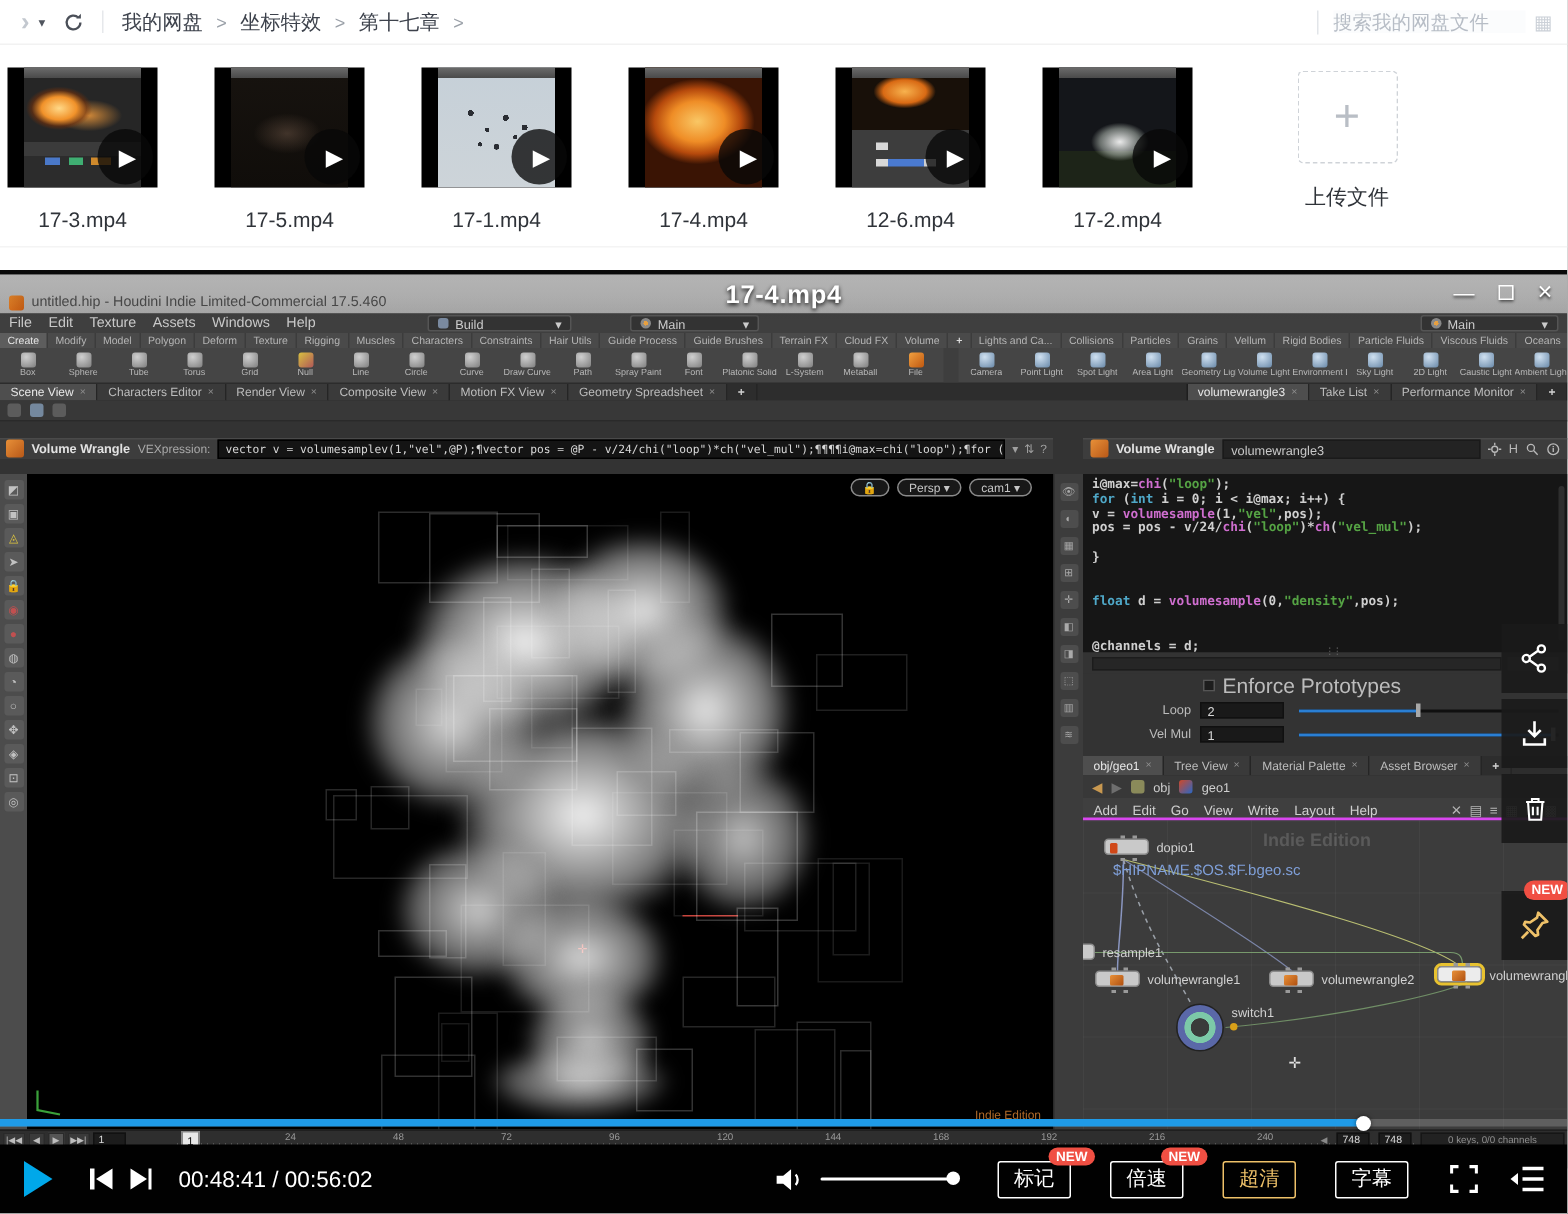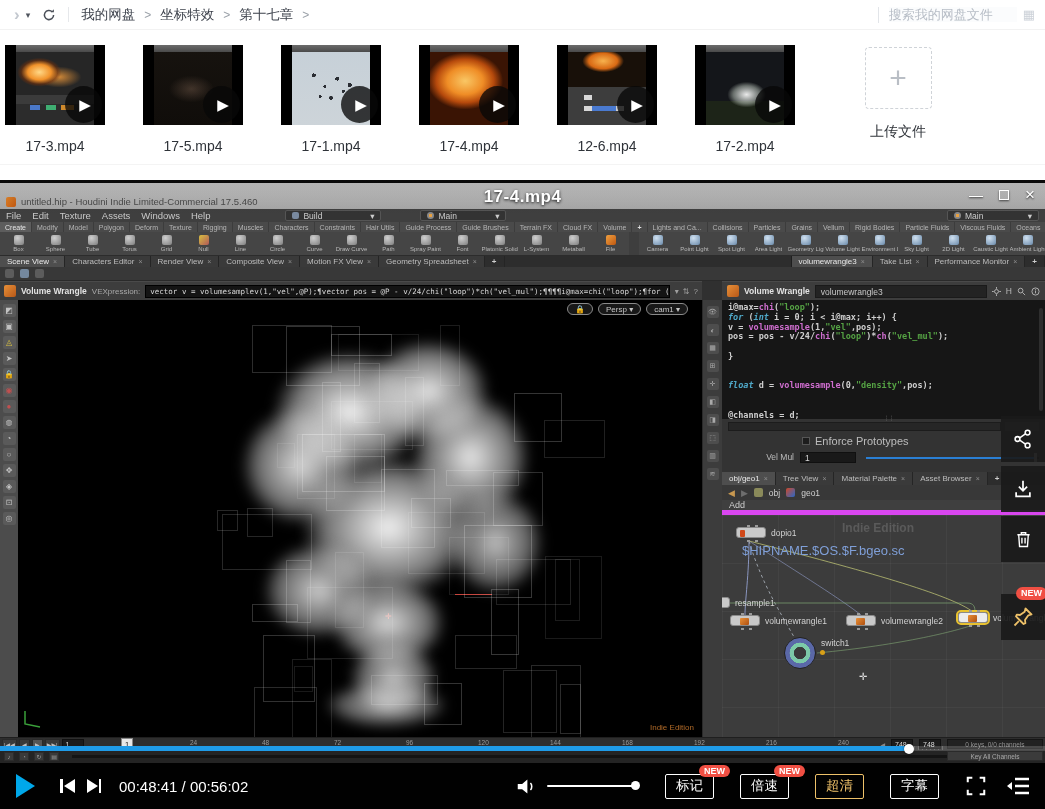--- a/index.html
+++ b/index.html
@@ -74,21 +74,21 @@
   .h-panetab{display:flex;align-items:center;gap:4px;padding:0 7px;background:#3a3a3a;border-right:1px solid #252525;white-space:nowrap;}
   .h-panetab.active{background:#4e4e4e;color:#e8e8e8;}
   .h-panetab .x{color:#8e8e8e;font-size:7px;}
   .h-panetab.plus{background:transparent;color:#cfcfcf;font-weight:bold;}
   .pt-spacer{flex:1;}
   .pt-right-start{width:1px;background:#1e1e1e;}
   .h-navrow{height:14px;background:#383838;display:flex;align-items:center;padding:0 5px;gap:6px;border-bottom:1px solid #2a2a2a;}
   .nv-ico{width:9px;height:9px;border-radius:2px;background:#5c5c5c;}
   .nv-ico.c1{background:#74889e;}
   
-  .paramband{height:19px;display:flex;}
+  .paramband{height:35px;display:flex;align-items:center;}
   .vexbar{width:702px;background:#3d3d3d;display:flex;align-items:center;padding:0 4px;gap:5px;border-top:1px solid #4a4a4a;}
   .wicon{width:12px;height:12px;flex:none;border-radius:2px;background:linear-gradient(135deg,#e89038,#b85818);}
   .vex-name{font-size:8.5px;font-weight:bold;color:#e2e2e2;white-space:nowrap;}
   .vex-lbl{font-size:8px;color:#a8a8a8;white-space:nowrap;}
   .vex-input{flex:1;height:13px;background:#141414;border:1px solid #000;color:#d8d8d8;font-family:"DejaVu Sans Mono",monospace;font-size:7.5px;line-height:12px;padding:0 4px;white-space:nowrap;overflow:hidden;}
   .vex-icos{display:flex;gap:4px;color:#9f9f9f;font-size:8px;}
   .midstrip-top{width:20px;background:#303030;}
   .wheader{flex:1;background:#3d3d3d;display:flex;align-items:center;gap:5px;padding:0 5px;border-top:1px solid #4a4a4a;}
   .wname-field{flex:1;height:13px;background:#232323;border:1px solid #1a1a1a;color:#c8c8c8;font-size:8.5px;line-height:12px;padding:0 5px;}
   .wh-icos{display:flex;gap:5px;color:#b9b9b9;font-size:8.5px;align-items:center;}
@@ -107,56 +107,56 @@
   .axis-green{position:absolute;left:4px;bottom:8px;}
   .vp-watermark{position:absolute;right:8px;bottom:5px;color:#b06a28;font-size:8px;}
   .vstrip{width:20px;background:#3c3c3c;border-left:1px solid #2a2a2a;display:flex;flex-direction:column;align-items:center;padding-top:6px;gap:6px;}
   .vs-ico{width:12px;height:12px;border-radius:2px;background:#4d4d4d;color:#a9a9a9;font-size:7px;display:flex;align-items:center;justify-content:center;}
 
   
   .rpanel{width:323px;display:flex;flex-direction:column;background:#333;}
   .codebox{height:119px;background:#161616;font-family:"DejaVu Sans Mono",monospace;font-size:8.5px;font-weight:bold;line-height:9.8px;padding:3px 0 0 6px;position:relative;overflow:hidden;}
   .codebox:after{content:"";position:absolute;right:2px;top:8px;bottom:8px;width:4px;background:#2e2e2e;border-radius:2px;}
   .code-line{white-space:pre;}
-  .tk-p{color:#cfcfcf;} .tk-k{color:#4fa8c8;font-style:italic;} .tk-f{color:#cf6ecf;} .tk-s{color:#55a344;} .tk-n{color:#d0d0d0;}
+  .tk-p{color:#cfcfcf;} .tk-k{color:#4fa8c8;} .tk-f{color:#cf6ecf;} .tk-s{color:#55a344;} .tk-n{color:#d0d0d0;}
   .minibar{height:14px;background:#333;display:flex;align-items:center;padding:0 6px;gap:4px;position:relative;}
   .minibar:before{content:"⋮⋮";position:absolute;top:-5px;left:50%;color:#777;font-size:6px;letter-spacing:-1px;}
   .mini-field{flex:1;height:9px;background:#262626;border:1px solid #1c1c1c;}
   .mini-chip{width:34px;height:9px;background:#4a4a4a;}
   .prow{height:16px;display:flex;align-items:center;padding-right:6px;}
   .plabel{width:78px;text-align:right;font-size:8.5px;color:#bcbcbc;padding-right:6px;white-space:nowrap;flex:none;}
   .pfield{height:11px;background:#191919;border:1px solid #101010;color:#d6d6d6;font-size:8.5px;line-height:10px;padding:0 4px;}
   .pfield.star{flex:1;}
   .pfield.num{width:56px;margin-right:10px;}
   .pcheck{width:8px;height:8px;background:#1d1d1d;border:1px solid #555;margin:0 5px 0 2px;}
-  .pchecklbl{font-size:11px;color:#bcbcbc;text-align:center;}
+  .pchecklbl{font-size:14px;color:#bcbcbc;text-align:center;}
   .pslider{position:relative;flex:1;height:11px;}
   .pslider .track{position:absolute;left:0;right:0;top:5px;height:2px;background:#101010;}
   .pslider .fill{position:absolute;left:0;top:5px;height:2px;background:#2a7fd4;}
   .pslider .handle{position:absolute;top:1px;width:3px;height:9px;background:#a8a8a8;}
   .rp-gap{height:7px;}
   .nettabs{height:13px;background:#2d2d2d;display:flex;overflow:hidden;font-size:8px;color:#bdbdbd;}
   .netnav{height:15px;background:#383838;display:flex;align-items:center;gap:6px;padding:0 6px;font-size:8.5px;color:#cfcfcf;}
   .netnav .arrow{color:#c89850;font-size:9px;}
   .netnav .arrow.dim{color:#6e6e6e;}
   .netnav .crumb-ic{width:9px;height:9px;border-radius:2px;}
-  .netmenus{height:15px;background:#3f3f3f;display:flex;align-items:flex-start;gap:10px;padding:0 7px;font-size:9px;color:#cfcfcf;border-bottom:5px solid #d946ef;flex-direction:column;}
+  .netmenus{height:15px;background:#3f3f3f;display:flex;align-items:flex-end;gap:10px;padding:0 7px;font-size:9px;color:#cfcfcf;border-bottom:2px solid #d946ef;}
   .netmenu-icos{margin-left:auto;display:flex;gap:5px;color:#b5b5b5;font-size:9px;}
   .network{position:relative;flex:1;background:#3c3c3c;overflow:hidden;
     background-image:linear-gradient(rgba(255,255,255,.035) 1px,transparent 1px),linear-gradient(90deg,rgba(255,255,255,.035) 1px,transparent 1px);
     background-size:56px 48px;}
   .net-watermark{position:absolute;left:120px;top:6px;color:rgba(180,180,180,.25);font-size:12px;font-weight:bold;}
   .net-node{position:absolute;display:flex;align-items:flex-start;gap:5px;}
   .node-chip{width:30px;height:11px;border-radius:3px;background:#c9c9c9;border:1px solid #8a8a8a;position:relative;flex:none;}
   .node-chip:before{content:"";position:absolute;left:9px;top:2px;width:9px;height:7px;border-radius:1px;background:linear-gradient(135deg,#e89038,#b05010);}
   .node-chip:after{content:"";position:absolute;left:10px;top:-3px;width:3px;height:2px;background:#999;box-shadow:8px 0 0 #999,0 15px 0 #999,8px 15px 0 #999;}
   .net-node.selected .node-chip{outline:2px solid #e8c230;background:#ececec;}
   .net-node.dop .node-chip:before{background:linear-gradient(#d04818 0 100%);width:5px;left:3px;}
   .node-label{font-size:8.5px;color:#d2d2d2;white-space:nowrap;margin-top:1px;}
-  .node-sub{position:absolute;left:6px;top:16px;font-size:13px;color:#7f9fd8;white-space:nowrap;}
+  .node-sub{position:absolute;left:6px;top:16px;font-size:10px;color:#7f9fd8;white-space:nowrap;}
   .node-flag{position:absolute;left:36px;top:13px;width:5px;height:5px;border-radius:50%;background:#d8a018;}
   .switch-circle{width:32px;height:32px;border-radius:50%;flex:none;background:radial-gradient(circle,#3a3a3a 28%,#7cc9a8 30% 48%,#5a68a8 50% 72%,#7a88c8 74% 100%);border:1px solid #222;}
   .net-cursor{position:absolute;color:#e0e0e0;font-size:10px;}
   .net-wires{position:absolute;left:0;top:0;}
 
   
   .h-timeline{position:relative;height:13px;background:#2e2e2e;border-top:1px solid #1f1f1f;}
   .tl-transport{position:absolute;left:2px;top:1px;display:flex;gap:2px;align-items:center;}
   .tl-btn{min-width:11px;height:10px;background:#3a3a3a;border:1px solid #2a2a2a;color:#bdbdbd;font-size:6px;display:flex;align-items:center;justify-content:center;padding:0 1px;}
   .tl-btn.lit{background:#555;}
@@ -676,20 +676,29 @@
           <div class="minibar">
             <div class="mini-field"></div>
             <div class="mini-chip"></div>
           </div>
           <div class="prow">
             <span class="plabel"></span>
             <span class="pcheck"></span>
             <span class="pchecklbl">Enforce Prototypes</span>
           </div>
           <div class="prow">
+            <span class="plabel">Loop</span>
+            <span class="pfield num">2</span>
+            <span class="pslider">
+                <span class="track"></span>
+                <span class="fill" style="width:45%;"></span>
+                <span class="handle" style="left:45%;"></span>
+              </span>
+          </div>
+          <div class="prow">
             <span class="plabel">Vel Mul</span>
             <span class="pfield num">1</span>
             <span class="pslider">
                 <span class="track"></span>
                 <span class="fill" style="width:97%;"></span>
                 <span class="handle" style="left:97%;"></span>
               </span>
           </div>
           <div class="rp-gap"></div>
           <div class="nettabs" id="nettabs">

